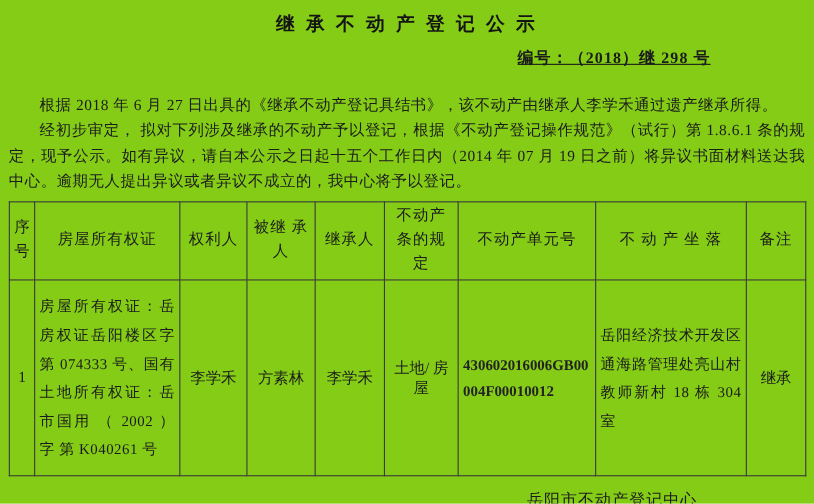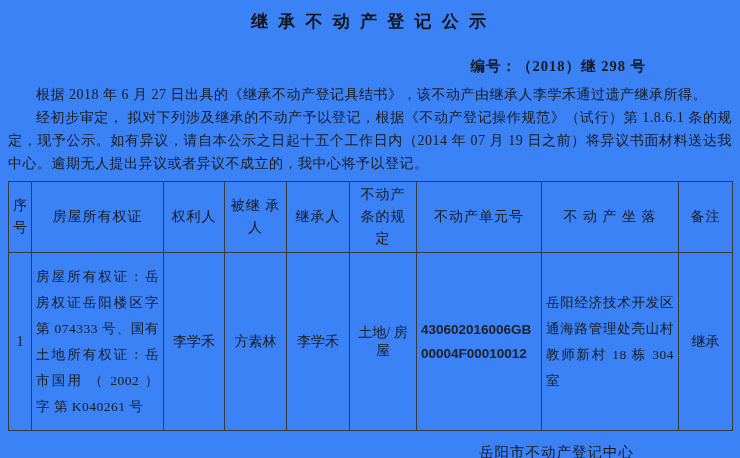--- a/index.html
+++ b/index.html
@@ -4,52 +4,53 @@
 <style>
   html, body {
     margin: 0;
     padding: 0;
     background: #ffffff;
   }
   .page {
     position: relative;
     width: 740px;
     height: 458px;
-    background: #3b82f6;
+    background: #84cc16;
     color: #1b1b1b;
     font-family: "Liberation Serif", "DejaVu Serif", serif;
     box-sizing: border-box;
     padding: 8px 8px 0 8px;
     overflow: hidden;
   }
   .doc-title {
     margin: 2px 0 0 0;
     text-align: center;
     font-size: 17px;
     font-weight: bold;
     letter-spacing: 3px;
     color: #141414;
   }
   .doc-number {
     text-align: right;
     padding-right: 86px;
     font-size: 14.5px;
     font-weight: 600;
-    margin-top: 24px;
+    margin-top: 10px;
     letter-spacing: 1px;
+    text-decoration: underline;
   }
   .para {
     margin: 0;
     font-size: 14px;
     line-height: 23px;
     text-indent: 2em;
     text-align: justify;
     letter-spacing: 0.5px;
   }
-  .para.first { margin-top: 7px; }
+  .para.first { margin-top: 23px; }
   table.property-table {
     border-collapse: collapse;
     table-layout: fixed;
     width: 724px;
     margin-top: 6px;
     font-size: 14px;
   }
   table.property-table th,
   table.property-table td {
     border: 1px solid #3a3a3a;
@@ -74,21 +75,21 @@
     font-size: 13.5px;
     letter-spacing: 0.5px;
   }
   td.unit {
     text-align: left;
     padding: 0 4px 0 6px;
     line-height: 24px;
     font-size: 13.5px;
     word-break: break-all;
     letter-spacing: 0;
-    font-family: Liberation Sans, sans-serif;
+    font-family: Liberation Serif, serif;
     font-weight: 600;
     color: #222;
   }
   .footer-block {
     margin-top: 12px;
     font-size: 14.5px;
   }
   .footer-issuer {
     text-align: right;
     padding-right: 98px;

